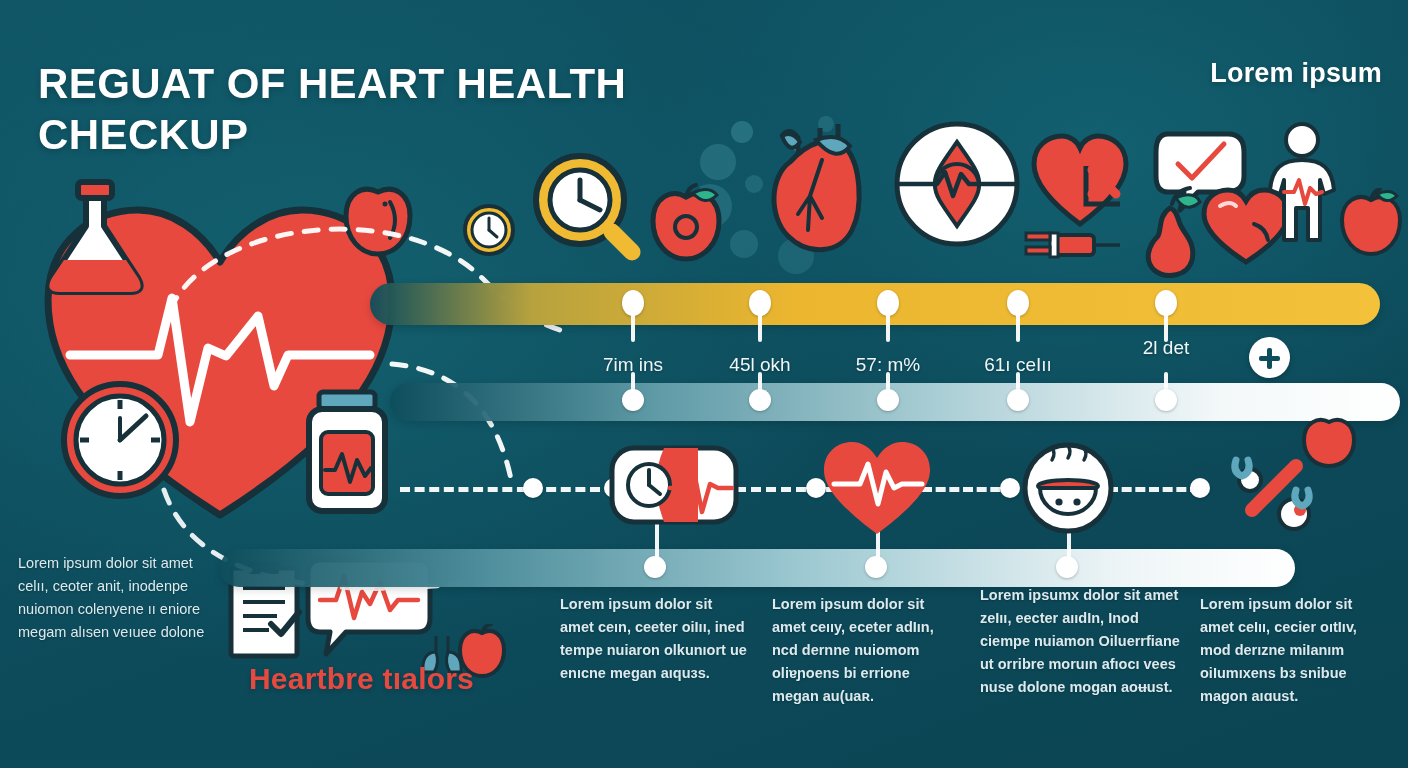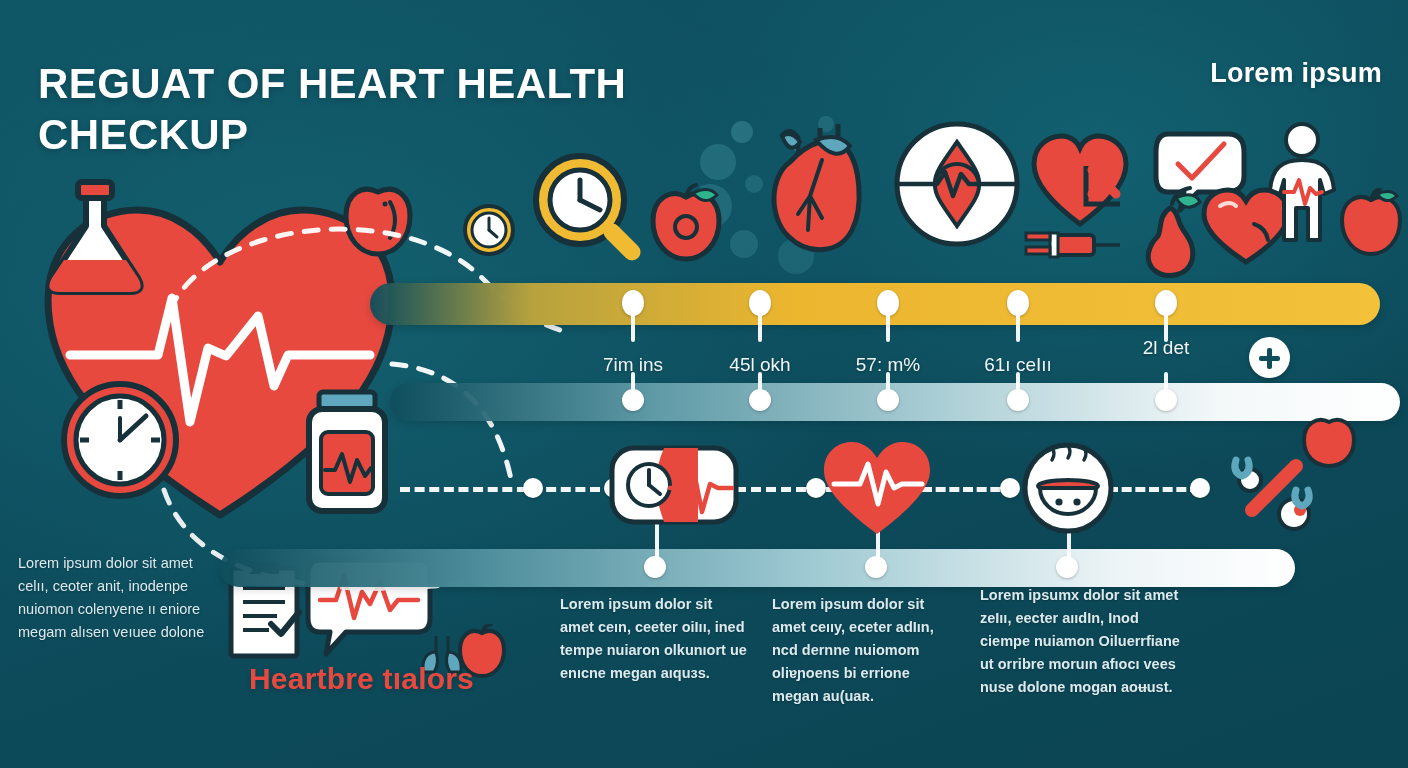--- a/index.html
+++ b/index.html
@@ -345,14 +345,15 @@
   <svg class="art" style="left:1300px;top:412px;" width="58" height="58">
     <path d="M29 10 C 18 4 4 11 4 28 C 4 44 15 54 29 54 C 43 54 54 44 54 28 C 54 11 40 4 29 10 Z" fill="#e8493f" stroke="#17313a" stroke-width="4"></path>
   </svg>
 
   <div class="body-copy" id="left-copy">Lorem ipsum dolor sit amet celıı, ceoter anit, inodenpe nuiomon colenyene ıı eniore megam alısen veıuee dolone</div>
   <div id="red-heading">Heartbre tıalors</div>
 
   <div class="body-copy col-copy" id="copy-0">Lorem ipsum dolor sit amet ceın, ceeter oiIıı, ined tempe nuiaron olkunıort ue enıcne megan aıquɜs.</div>
   <div class="body-copy col-copy" id="copy-1">Lorem ipsum dolor sit amet ceııy, eceter adIın, ncd dernne nuiomom oliɐɲoens bi errione megan au(uaʀ.</div>
   <div class="body-copy col-copy" id="copy-2">Lorem ipsumx dolor sit amet zeIıı, eecter aııdIn, Inod ciempe nuiamon Oiluerrfiane ut orribre moruın afıocı vees nuse dolone mogan aoʉust.</div>
+  <div class="body-copy col-copy" id="copy-3">Lorem ipsum dolor sit amet ceIıı, cecier oıtIıv, mod derızne miIanım oiIumıxens bɜ snibue magon aıɑust.</div>
 
 </div>
 
 </body></html>

